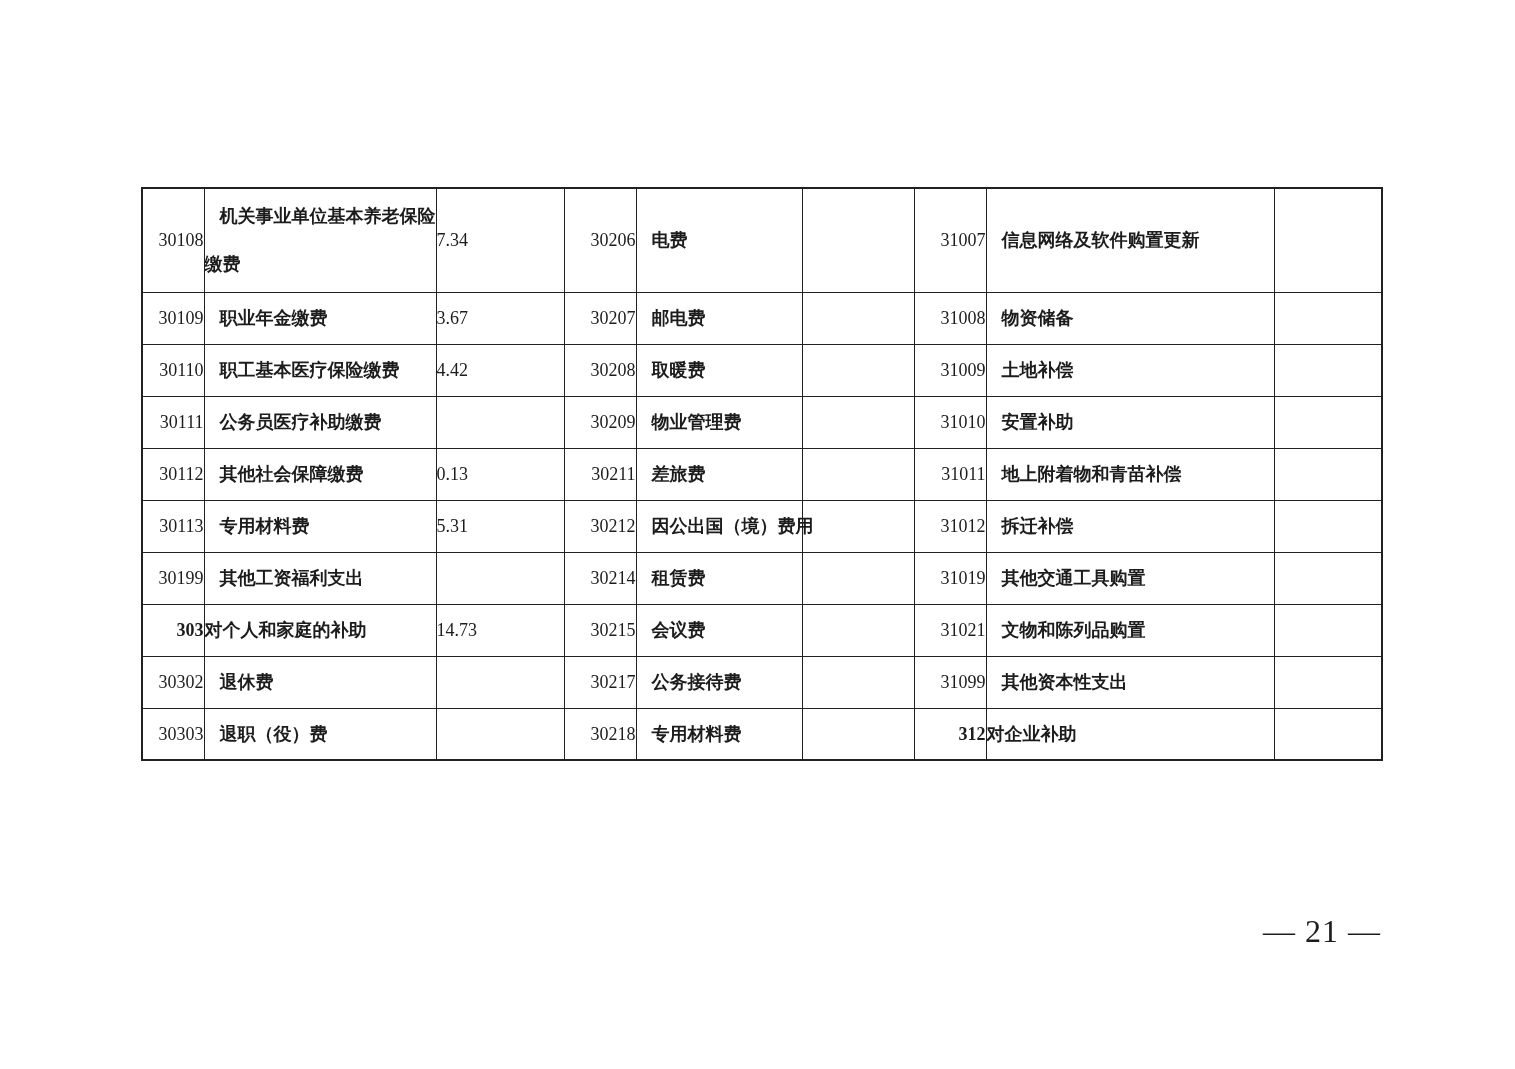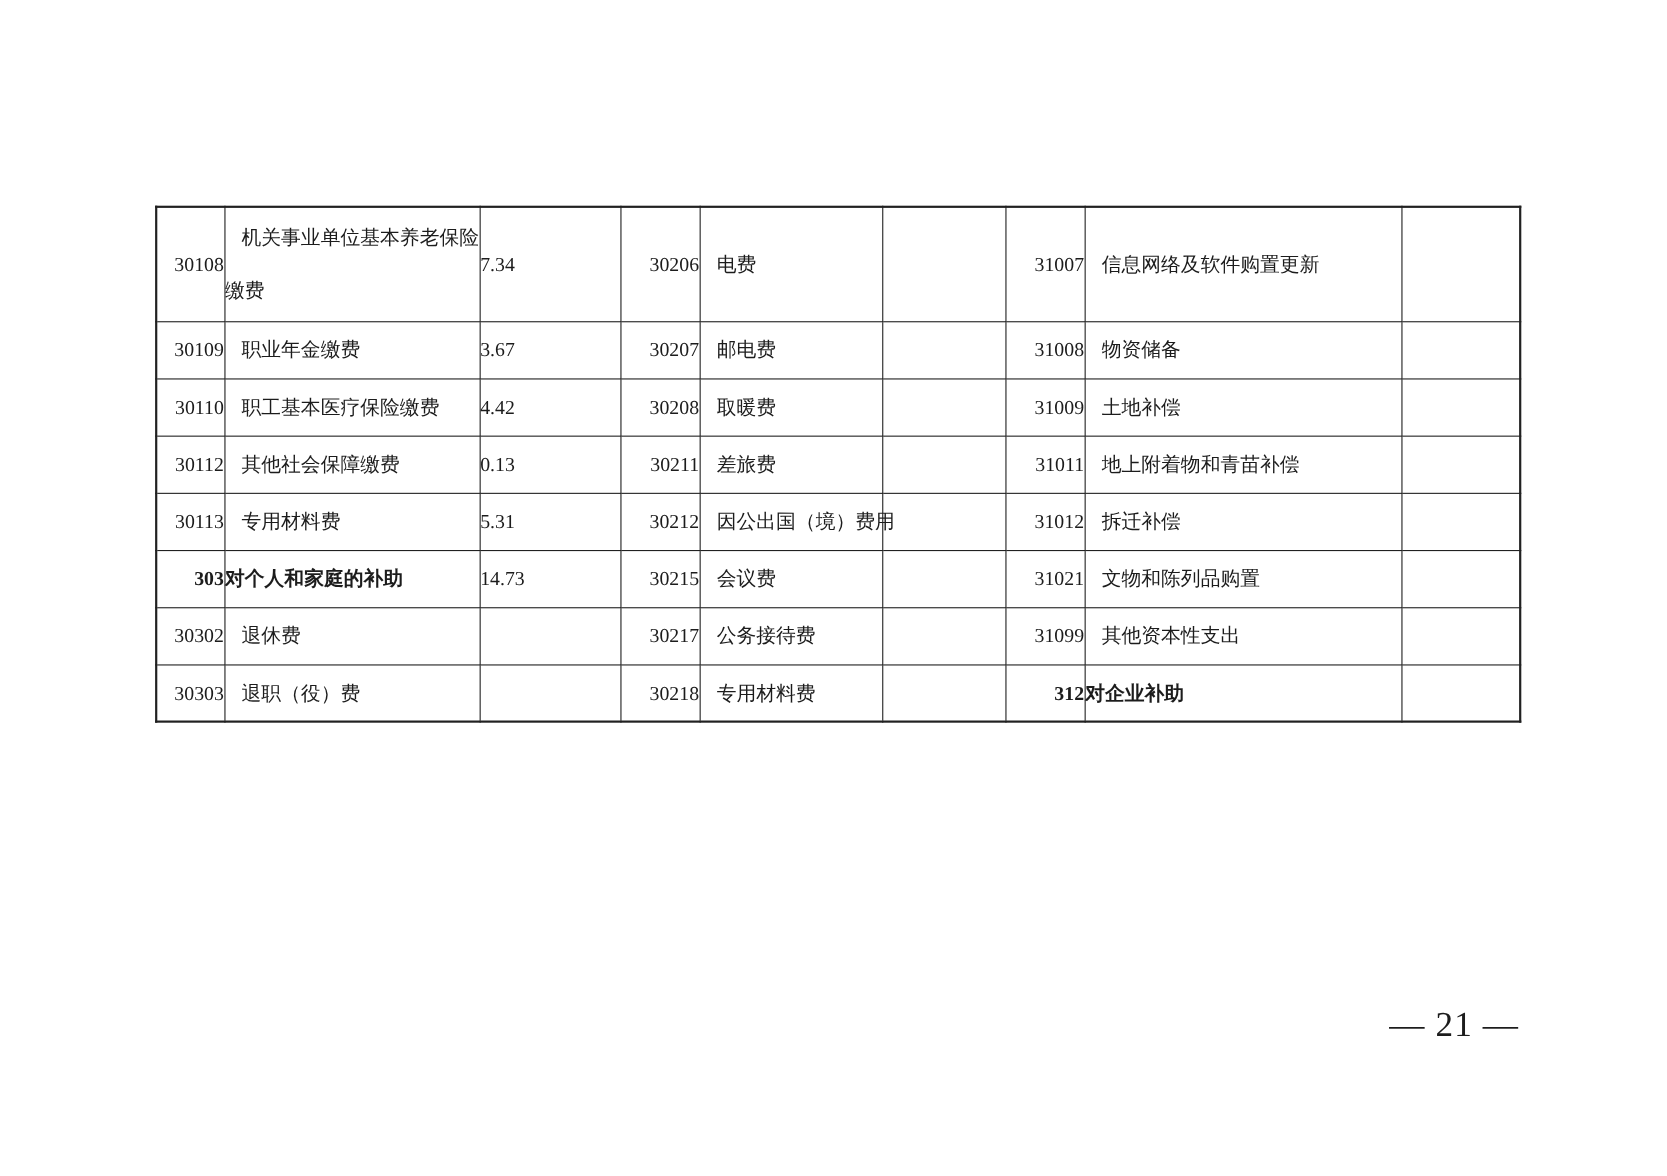--- a/index.html
+++ b/index.html
@@ -45,20 +45,21 @@
   td.code {
     padding-left: 5px;
     text-align: right;
     white-space: nowrap;
   }
   td.name {
     padding-left: 4px;
     text-indent: 15px;
     text-align: left;
     white-space: nowrap;
+    font-weight: bold;
   }
   table.budget tr:first-child td.name {
     white-space: normal;
     line-height: 2.7;
   }
   td.amount {
     text-align: left;
     padding-right: 3px;
     white-space: nowrap;
   }
@@ -120,20 +121,31 @@
           <td class="name">职工基本医疗保险缴费</td>
           <td class="amount">4.42</td>
           <td class="code">30208</td>
           <td class="name">取暖费</td>
           <td class="amount"></td>
           <td class="code">31009</td>
           <td class="name">土地补偿</td>
           <td class="amount"></td>
         </tr>
         <tr>
+          <td class="code">30111</td>
+          <td class="name">公务员医疗补助缴费</td>
+          <td class="amount"></td>
+          <td class="code">30209</td>
+          <td class="name">物业管理费</td>
+          <td class="amount"></td>
+          <td class="code">31010</td>
+          <td class="name">安置补助</td>
+          <td class="amount"></td>
+        </tr>
+        <tr>
           <td class="code">30112</td>
           <td class="name">其他社会保障缴费</td>
           <td class="amount">0.13</td>
           <td class="code">30211</td>
           <td class="name">差旅费</td>
           <td class="amount"></td>
           <td class="code">31011</td>
           <td class="name">地上附着物和青苗补偿</td>
           <td class="amount"></td>
         </tr>
@@ -142,20 +154,31 @@
           <td class="name">专用材料费</td>
           <td class="amount">5.31</td>
           <td class="code">30212</td>
           <td class="name">因公出国（境）费用</td>
           <td class="amount"></td>
           <td class="code">31012</td>
           <td class="name">拆迁补偿</td>
           <td class="amount"></td>
         </tr>
         <tr>
+          <td class="code">30199</td>
+          <td class="name">其他工资福利支出</td>
+          <td class="amount"></td>
+          <td class="code">30214</td>
+          <td class="name">租赁费</td>
+          <td class="amount"></td>
+          <td class="code">31019</td>
+          <td class="name">其他交通工具购置</td>
+          <td class="amount"></td>
+        </tr>
+        <tr>
           <td class="code parent">303</td>
           <td class="name parent">对个人和家庭的补助</td>
           <td class="amount">14.73</td>
           <td class="code">30215</td>
           <td class="name">会议费</td>
           <td class="amount"></td>
           <td class="code">31021</td>
           <td class="name">文物和陈列品购置</td>
           <td class="amount"></td>
         </tr>

